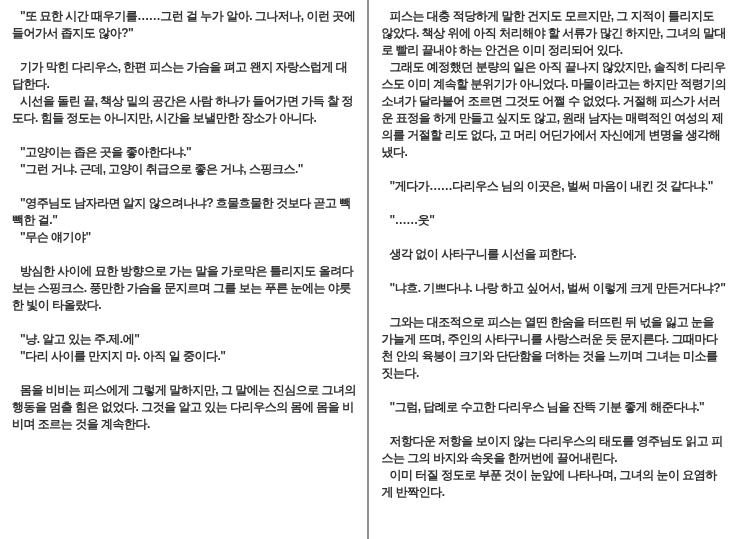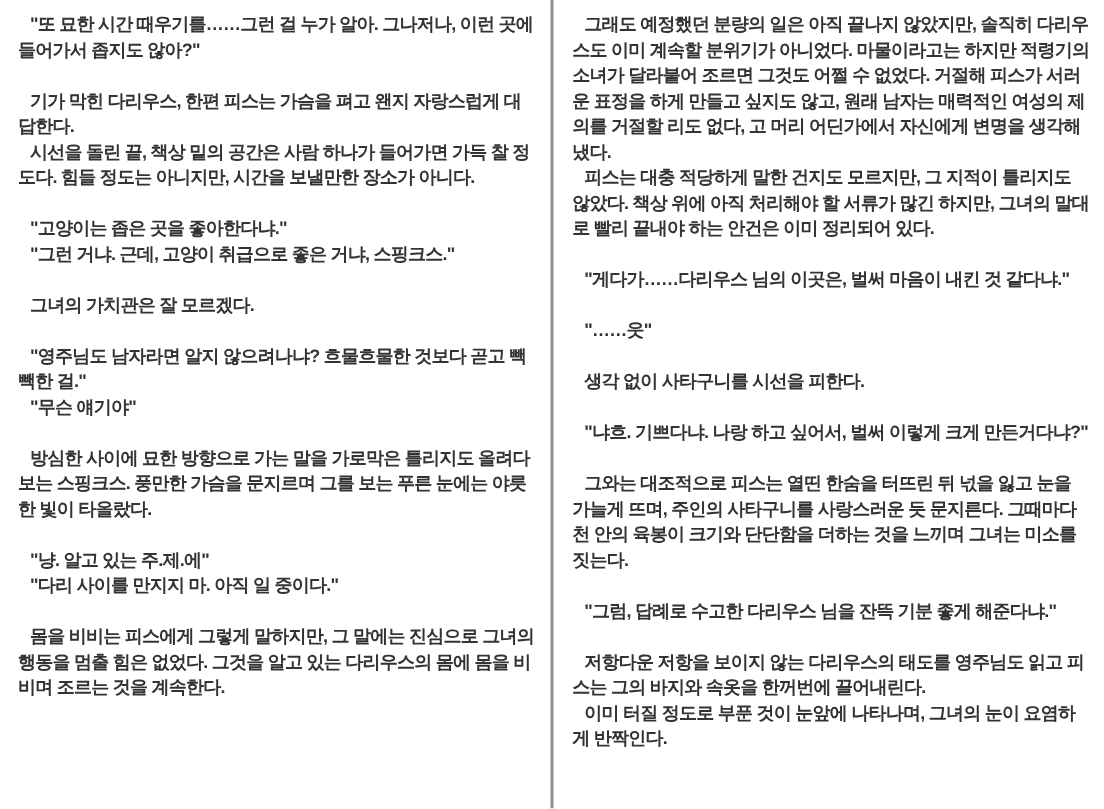--- a/index.html
+++ b/index.html
@@ -61,42 +61,41 @@
       </div>
       <div class="block">
         <p class="para">기가 막힌 다리우스, 한편 피스는 가슴을 펴고 왠지 자랑스럽게 대답한다.</p>
         <p class="para">시선을 돌린 끝, 책상 밑의 공간은 사람 하나가 들어가면 가득 찰 정도다. 힘들 정도는 아니지만, 시간을 보낼만한 장소가 아니다.</p>
       </div>
       <div class="block">
         <p class="para">"고양이는 좁은 곳을 좋아한다냐."</p>
         <p class="para">"그런 거냐. 근데, 고양이 취급으로 좋은 거냐, 스핑크스."</p>
       </div>
       <div class="block">
-        <p class="para">그녀의 가치관은 잘 모르겠다.</p>
       </div>
       <div class="block">
         <p class="para">"영주님도 남자라면 알지 않으려나냐? 흐물흐물한 것보다 곧고 빽빽한 걸."</p>
         <p class="para">"무슨 얘기야"</p>
       </div>
       <div class="block">
         <p class="para">방심한 사이에 묘한 방향으로 가는 말을 가로막은 틀리지도 올려다보는 스핑크스. 풍만한 가슴을 문지르며 그를 보는 푸른 눈에는 야릇한 빛이 타올랐다.</p>
       </div>
       <div class="block">
         <p class="para">"냥. 알고 있는 주.제.에"</p>
         <p class="para">"다리 사이를 만지지 마. 아직 일 중이다."</p>
       </div>
       <div class="block">
         <p class="para">몸을 비비는 피스에게 그렇게 말하지만, 그 말에는 진심으로 그녀의 행동을 멈출 힘은 없었다. 그것을 알고 있는 다리우스의 몸에 몸을 비비며 조르는 것을 계속한다.</p>
       </div>
     </div>
   <div class="divider"></div>
   <div class="page page-right">
       <div class="block">
+        <p class="para">피스는 대충 적당하게 말한 건지도 모르지만, 그 지적이 틀리지도 않았다. 책상 위에 아직 처리해야 할 서류가 많긴 하지만, 그녀의 말대로 빨리 끝내야 하는 안건은 이미 정리되어 있다.</p>
         <p class="para">그래도 예정했던 분량의 일은 아직 끝나지 않았지만, 솔직히 다리우스도 이미 계속할 분위기가 아니었다. 마물이라고는 하지만 적령기의 소녀가 달라붙어 조르면 그것도 어쩔 수 없었다. 거절해 피스가 서러운 표정을 하게 만들고 싶지도 않고, 원래 남자는 매력적인 여성의 제의를 거절할 리도 없다, 고 머리 어딘가에서 자신에게 변명을 생각해냈다.</p>
-        <p class="para">피스는 대충 적당하게 말한 건지도 모르지만, 그 지적이 틀리지도 않았다. 책상 위에 아직 처리해야 할 서류가 많긴 하지만, 그녀의 말대로 빨리 끝내야 하는 안건은 이미 정리되어 있다.</p>
       </div>
       <div class="block">
         <p class="para">"게다가……다리우스 님의 이곳은, 벌써 마음이 내킨 것 같다냐."</p>
       </div>
       <div class="block">
         <p class="para">"……웃"</p>
       </div>
       <div class="block">
         <p class="para">생각 없이 사타구니를 시선을 피한다.</p>
       </div>

